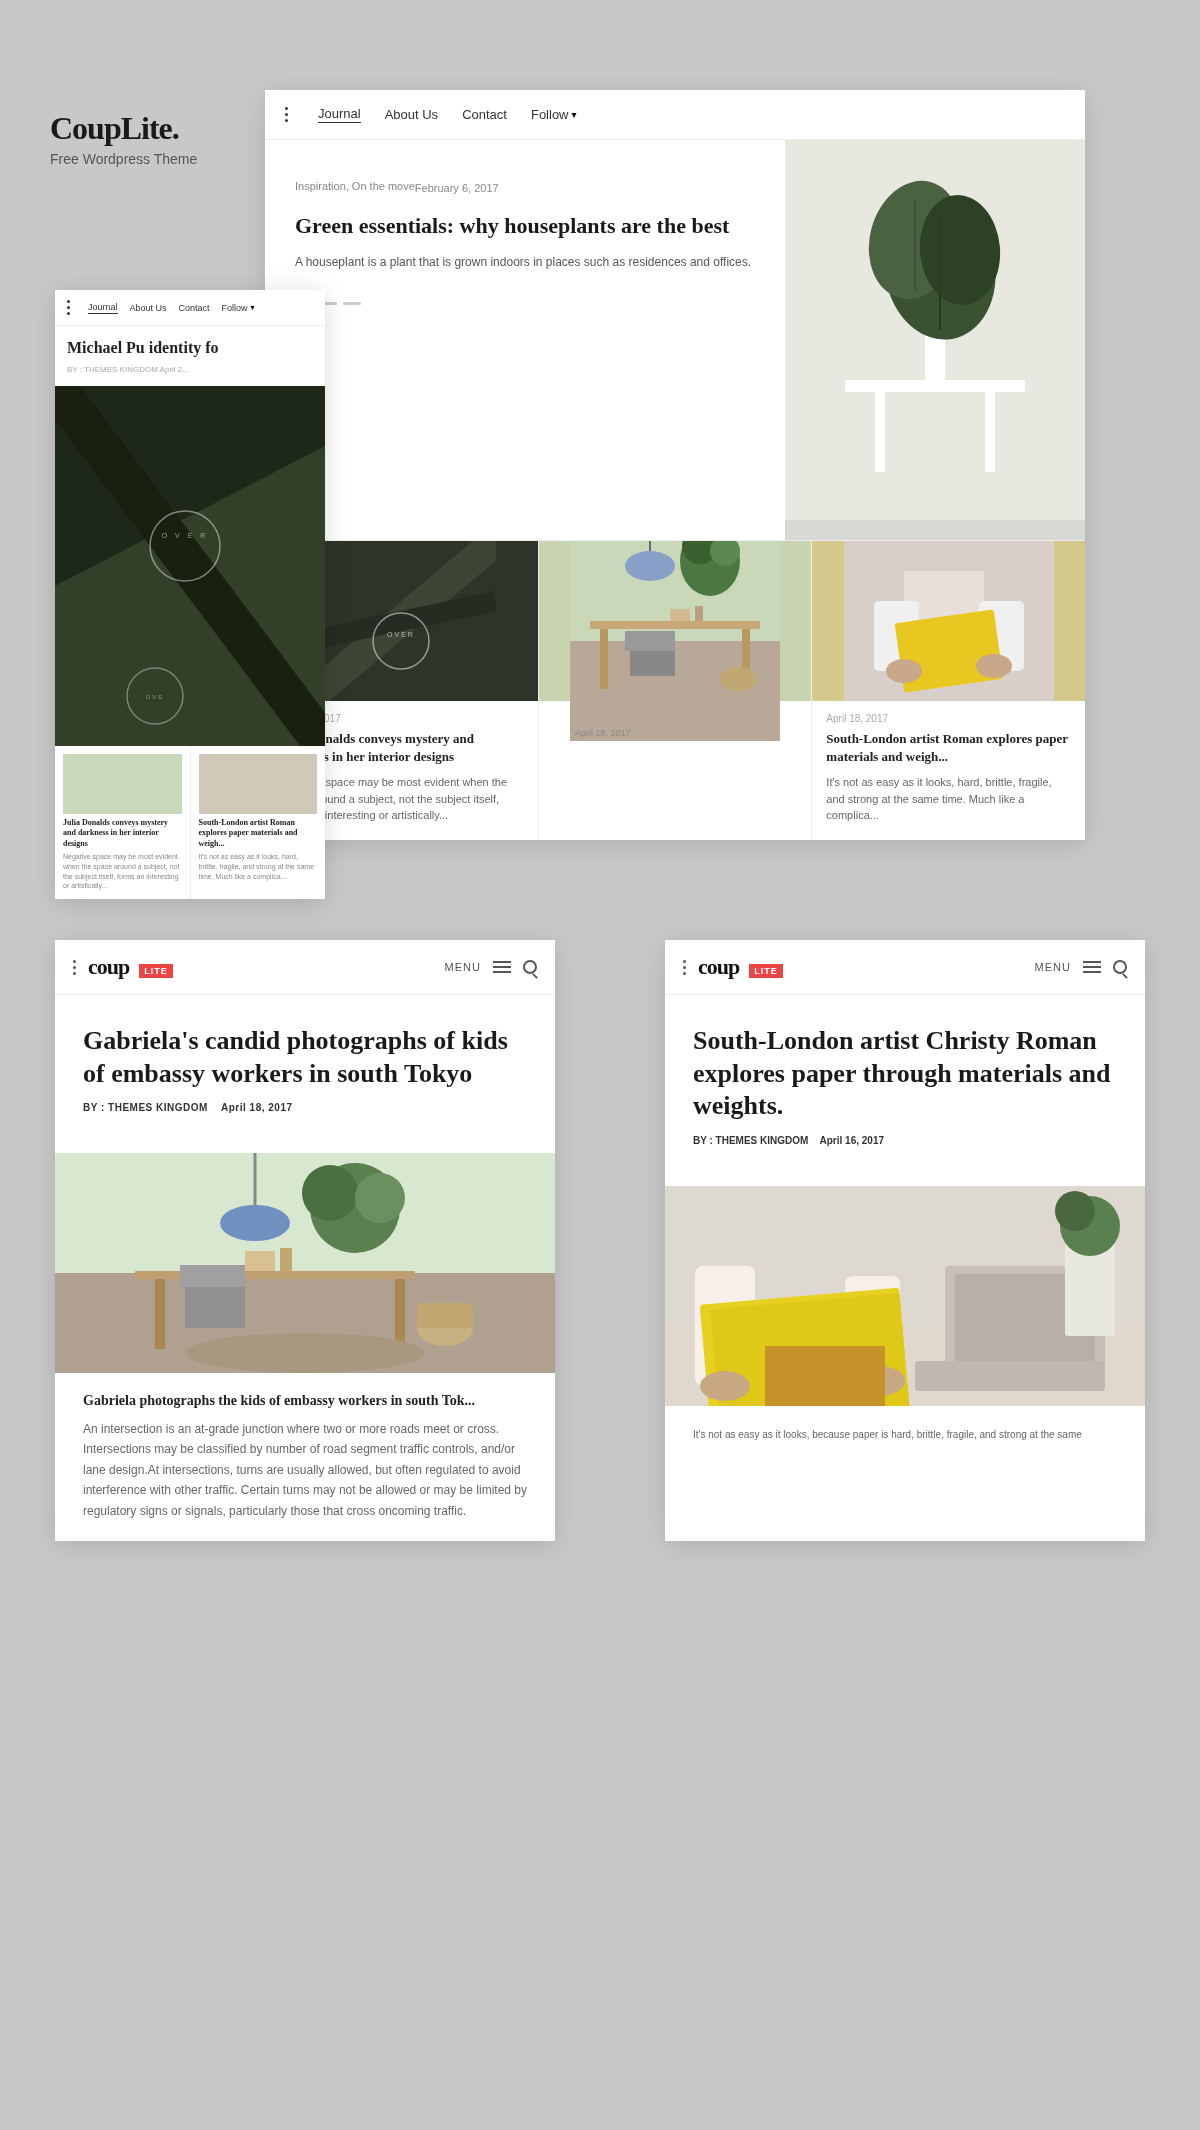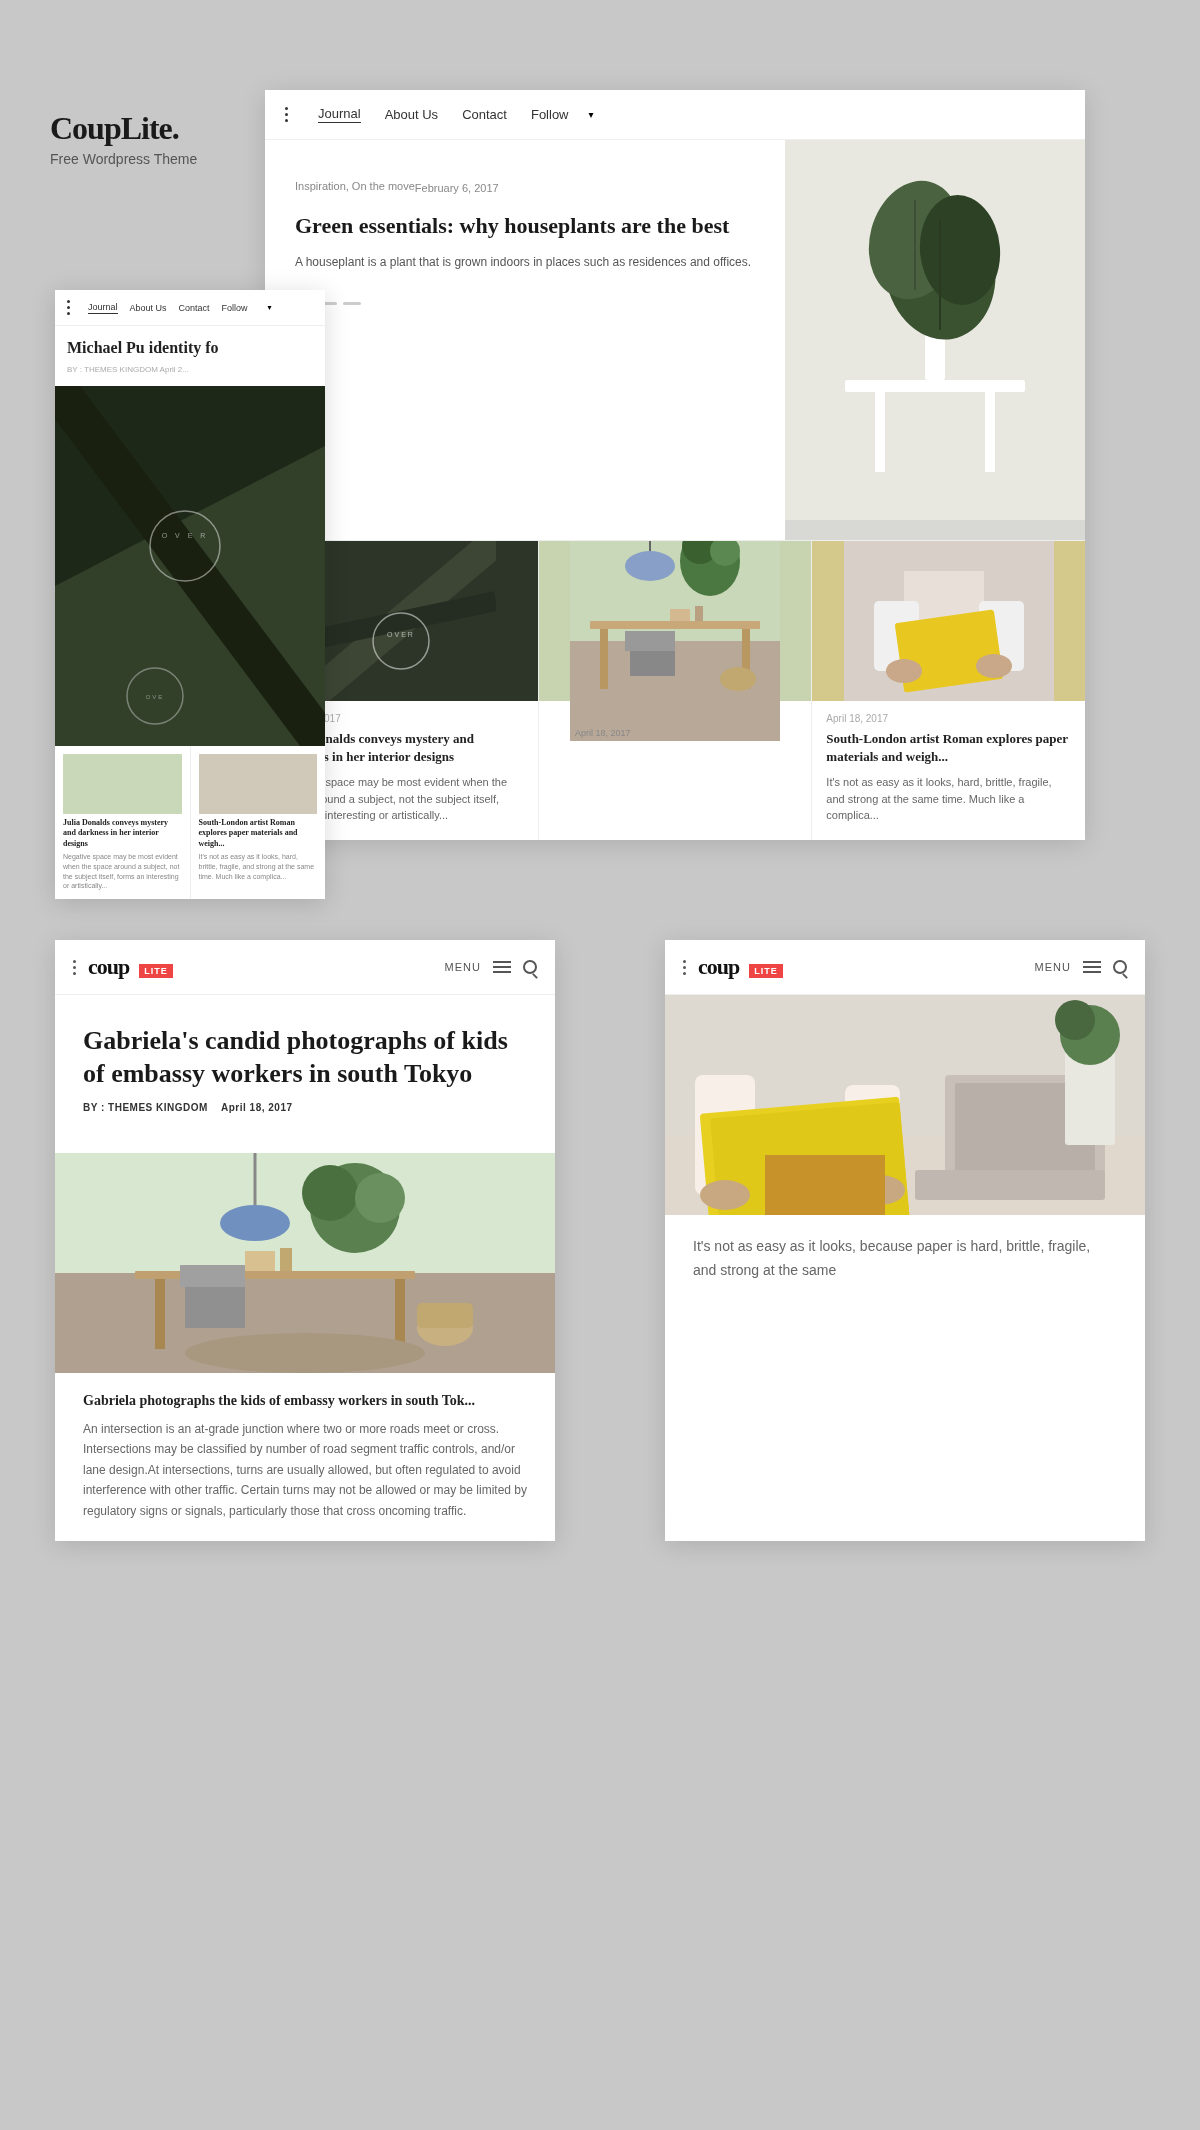--- a/index.html
+++ b/index.html
@@ -69,21 +69,21 @@
       cursor: pointer;
       text-decoration: none;
     }
     .nav-item.active {
       border-bottom: 1.5px solid #333;
       padding-bottom: 1px;
     }
     .nav-follow {
       display: flex;
       align-items: center;
-      gap: 20px;
+      gap: 3px;
       text-align: right;
     }
     .nav-arrow {
       font-size: 10px;
     }
 
     
     .hero-section {
       display: flex;
       min-height: 400px;
@@ -444,21 +444,21 @@
       margin-bottom: 20px;
     }
     .right-article-meta span {
       color: #333;
       font-weight: bold;
     }
     .right-text-area {
       padding: 20px 28px;
     }
     .right-section-text {
-      font-size: 14px;
+      font-size: 10px;
       color: #666;
       line-height: 1.7;
       font-family: Arial, sans-serif;
     }
   </style>
 </head>
 <body>
 
 <div class="brand-section">
   <div class="brand-name">CoupLite.</div>
@@ -733,20 +733,28 @@
         <span class="menu-text">MENU</span>
         <div class="menu-icon">
           <div class="menu-line"></div>
           <div class="menu-line"></div>
           <div class="menu-line"></div>
         </div>
         <div class="search-icon-circle"></div>
       </div>
     </div>
 
+    <div class="right-article-content">
+      <h1 class="right-article-title">South-London artist Christy Roman explores paper through materials and weights.</h1>
+      <div class="right-article-meta">
+        <span>BY : THEMES KINGDOM</span>
+        &nbsp;&nbsp;
+        <span>April 16, 2017</span>
+      </div>
+    </div>
 
     <div style="width:100%; height:220px; overflow:hidden;">
       <svg width="480" height="220">
         <rect width="480" height="220" fill="#ddd8d0"></rect>
 
         <rect x="0" y="140" width="480" height="80" fill="#e0d8cc"></rect>
 
         <rect x="280" y="80" width="160" height="110" fill="#c8c0b8" rx="4"></rect>
         <rect x="290" y="88" width="140" height="95" fill="#b8b0a8" rx="2"></rect>
 

